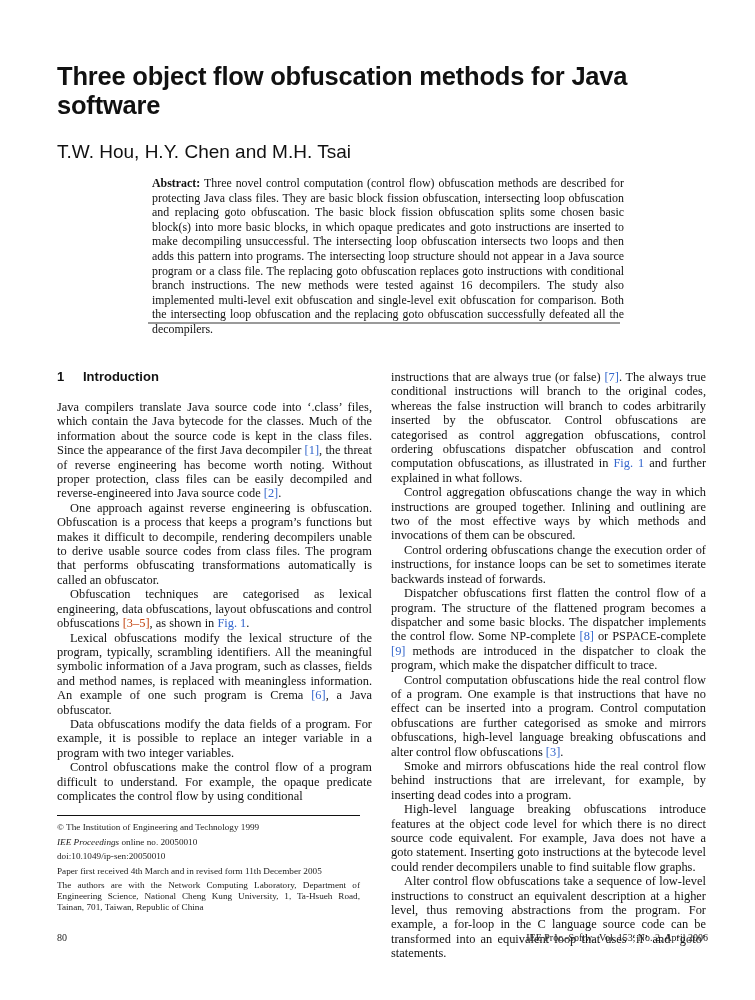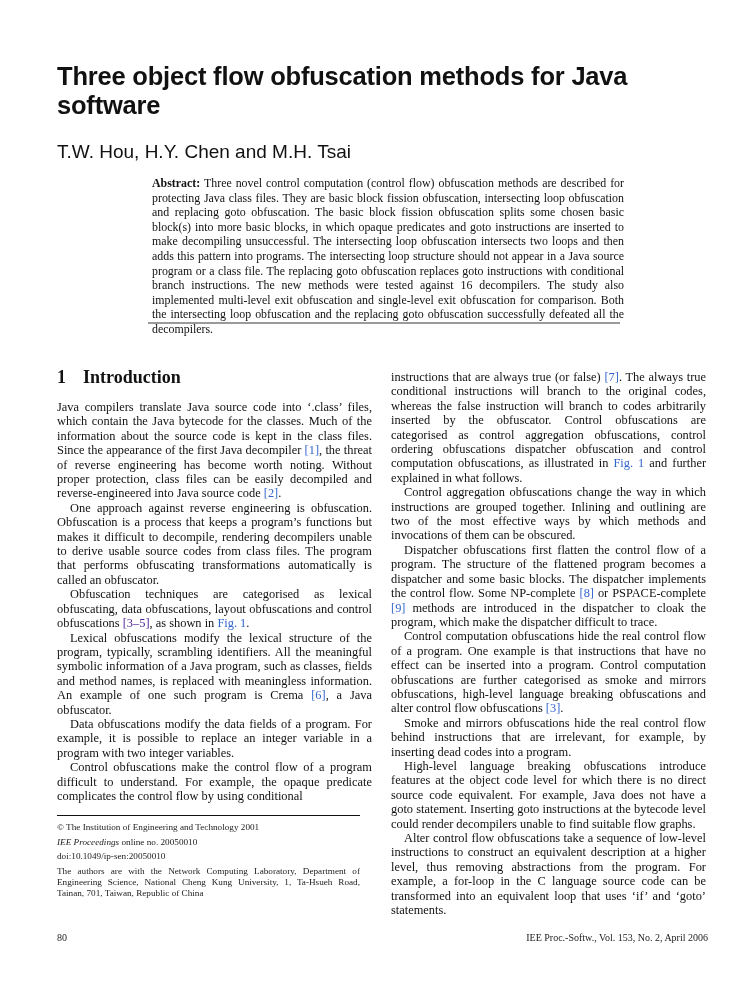--- a/index.html
+++ b/index.html
@@ -27,21 +27,21 @@
   .col {
     position: absolute; top: 370px; width: 315px;
     font-family: "Liberation Serif", serif; font-size: 12.4px; line-height: 14.4px;
     color: #111; text-align: justify;
   }
   .col.left { left: 57px; }
   .col.right { left: 391px; }
   .col p { margin: 0; text-indent: 13px; }
   .col p.noindent { text-indent: 0; }
   .section-head {
-    font-family: Liberation Serif, serif; font-weight: bold; font-size: 18px;
+    font-family: Liberation Sans, sans-serif; font-weight: bold; font-size: 13px;
     margin: 0 0 16px 0; height: 14px;
   }
   .section-head .num { display: inline-block; width: 26px; }
   .ref { color: #3366cc; }
   .footnote-rule {
     position: absolute; left: 57px; top: 815px; width: 303px; height: 1px; background: #111;
   }
   .footnotes {
     position: absolute; left: 57px; top: 822px; width: 303px;
     font-family: "Liberation Serif", serif; font-size: 9.2px; line-height: 11px; color: #222;
@@ -65,41 +65,43 @@
 <div class="authors">T.W. Hou, H.Y. Chen and M.H. Tsai</div>
 
 <p class="abstract"><b>Abstract:</b> <span>Three novel control computation (control flow) obfuscation methods are described for protecting Java class files. They are basic block fission obfuscation, intersecting loop obfuscation and replacing goto obfuscation. The basic block fission obfuscation splits some chosen basic block(s) into more basic blocks, in which opaque predicates and goto instructions are inserted to make decompiling unsuccessful. The intersecting loop obfuscation intersects two loops and then adds this pattern into programs. The intersecting loop structure should not appear in a Java source program or a class file. The replacing goto obfuscation replaces goto instructions with conditional branch instructions. The new methods were tested against 16 decompilers. The study also implemented multi-level exit obfuscation and single-level exit obfuscation for comparison. Both the intersecting loop obfuscation and the replacing goto obfuscation successfully defeated all the decompilers.</span></p>
 <div class="abstract-rule"></div>
 
 <div class="col left">
   <div class="section-head"><span class="num">1</span><span>Introduction</span></div>
   <div id="left-paras">
       <p class="noindent"><span>Java compilers translate Java source code into ‘.class’ files, which contain the Java bytecode for the classes. Much of the information about the source code is kept in the class files. Since the appearance of the first Java decompiler </span><span class="ref" style="color: rgb(51, 102, 204);">[1]</span><span>, the threat of reverse engineering has become worth noting. Without proper protection, class files can be easily decompiled and reverse-engineered into Java source code </span><span class="ref" style="color: rgb(51, 102, 204);">[2]</span><span>.</span></p>
       <p><span>One approach against reverse engineering is obfuscation. Obfuscation is a process that keeps a program’s functions but makes it difficult to decompile, rendering decompilers unable to derive usable source codes from class files. The program that performs obfuscating transformations automatically is called an obfuscator.</span></p>
-      <p><span>Obfuscation techniques are categorised as lexical obfuscating, data obfuscations, layout obfuscations and control obfuscations </span><span class="ref" style="color: #4c1d95;">[3–5]</span><span>, as shown in </span><span class="ref" style="color: rgb(51, 102, 204);">Fig. 1</span><span>.</span></p>
+      <p><span>Obfuscation techniques are categorised as lexical engineering, data obfuscations, layout obfuscations and control obfuscations </span><span class="ref" style="color: #c2410c;">[3–5]</span><span>, as shown in </span><span class="ref" style="color: rgb(51, 102, 204);">Fig. 1</span><span>.</span></p>
       <p><span>Lexical obfuscations modify the lexical structure of the program, typically, scrambling identifiers. All the meaningful symbolic information of a Java program, such as classes, fields and method names, is replaced with meaningless information. An example of one such program is Crema </span><span class="ref" style="color: rgb(51, 102, 204);">[6]</span><span>, a Java obfuscator.</span></p>
       <p><span>Data obfuscations modify the data fields of a program. For example, it is possible to replace an integer variable in a program with two integer variables.</span></p>
       <p><span>Control obfuscations make the control flow of a program difficult to understand. For example, the opaque predicate complicates the control flow by using conditional</span></p>
     </div>
 </div>
 
 <div class="col right">
   <div id="right-paras">
       <p class="noindent"><span>instructions that are always true (or false) </span><span class="ref" style="color: rgb(51, 102, 204);">[7]</span><span>. The always true conditional instructions will branch to the original codes, whereas the false instruction will branch to codes arbitrarily inserted by the obfuscator. Control obfuscations are categorised as control aggregation obfuscations, control ordering obfuscations dispatcher obfuscation and control computation obfuscations, as illustrated in </span><span class="ref" style="color: rgb(51, 102, 204);">Fig. 1</span><span> and further explained in what follows.</span></p>
       <p><span>Control aggregation obfuscations change the way in which instructions are grouped together. Inlining and outlining are two of the most effective ways by which methods and invocations of them can be obscured.</span></p>
+      <p><span>Control ordering obfuscations change the execution order of instructions, for instance loops can be set to sometimes iterate backwards instead of forwards.</span></p>
       <p><span>Dispatcher obfuscations first flatten the control flow of a program. The structure of the flattened program becomes a dispatcher and some basic blocks. The dispatcher implements the control flow. Some NP-complete </span><span class="ref" style="color: rgb(51, 102, 204);">[8]</span><span> or PSPACE-complete </span><span class="ref" style="color: rgb(51, 102, 204);">[9]</span><span> methods are introduced in the dispatcher to cloak the program, which make the dispatcher difficult to trace.</span></p>
       <p><span>Control computation obfuscations hide the real control flow of a program. One example is that instructions that have no effect can be inserted into a program. Control computation obfuscations are further categorised as smoke and mirrors obfuscations, high-level language breaking obfuscations and alter control flow obfuscations </span><span class="ref" style="color: rgb(51, 102, 204);">[3]</span><span>.</span></p>
       <p><span>Smoke and mirrors obfuscations hide the real control flow behind instructions that are irrelevant, for example, by inserting dead codes into a program.</span></p>
       <p><span>High-level language breaking obfuscations introduce features at the object code level for which there is no direct source code equivalent. For example, Java does not have a goto statement. Inserting goto instructions at the bytecode level could render decompilers unable to find suitable flow graphs.</span></p>
       <p><span>Alter control flow obfuscations take a sequence of low-level instructions to construct an equivalent description at a higher level, thus removing abstractions from the program. For example, a for-loop in the C language source code can be transformed into an equivalent loop that uses ‘if’ and ‘goto’ statements.</span></p>
     </div>
 </div>
 
 <div class="footnote-rule"></div>
 <div class="footnotes">
-  <div>© The Institution of Engineering and Technology 2001</div>
+  <div>© The Institution of Engineering and Technology 1999</div>
   <div><i>IEE Proceedings</i><span> online no. 20050010</span></div>
   <div>doi:10.1049/ip-sen:20050010</div>
+  <div>Paper first received 4th March and in revised form 11th December 2005</div>
   <div>The authors are with the Network Computing Laboratory, Department of Engineering Science, National Cheng Kung University, 1, Ta-Hsueh Road, Tainan, 701, Taiwan, Republic of China</div>
 </div>
 
 <div class="page-num">80</div>
 <div class="journal">IEE Proc.-Softw., Vol. 153, No. 2, April 2006</div>
 
 </body></html>

